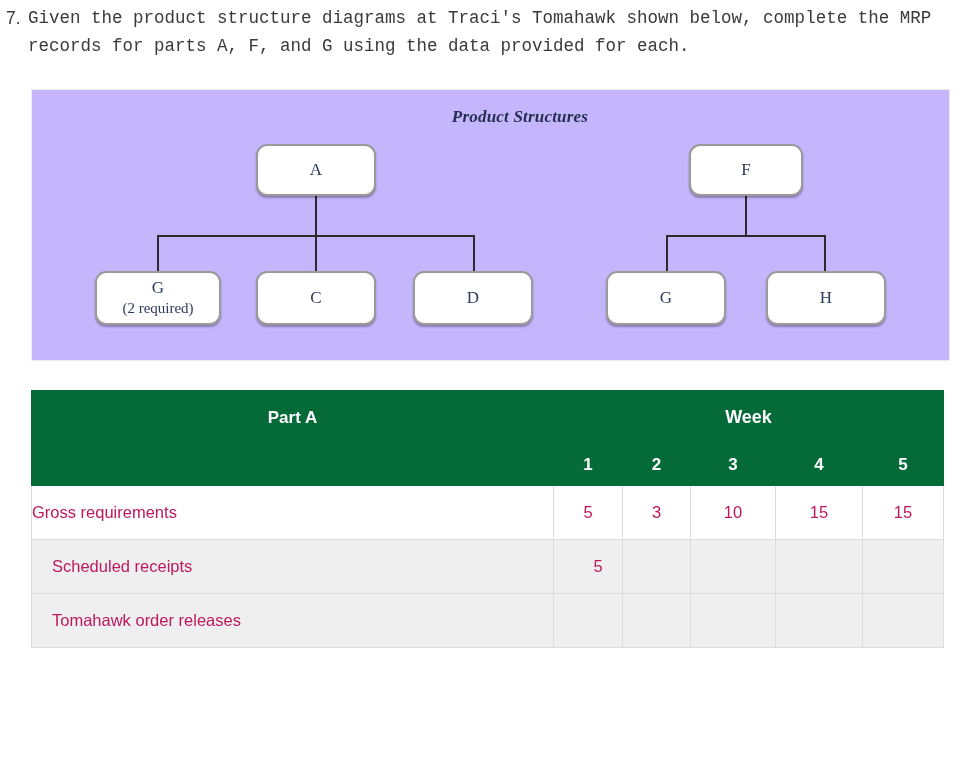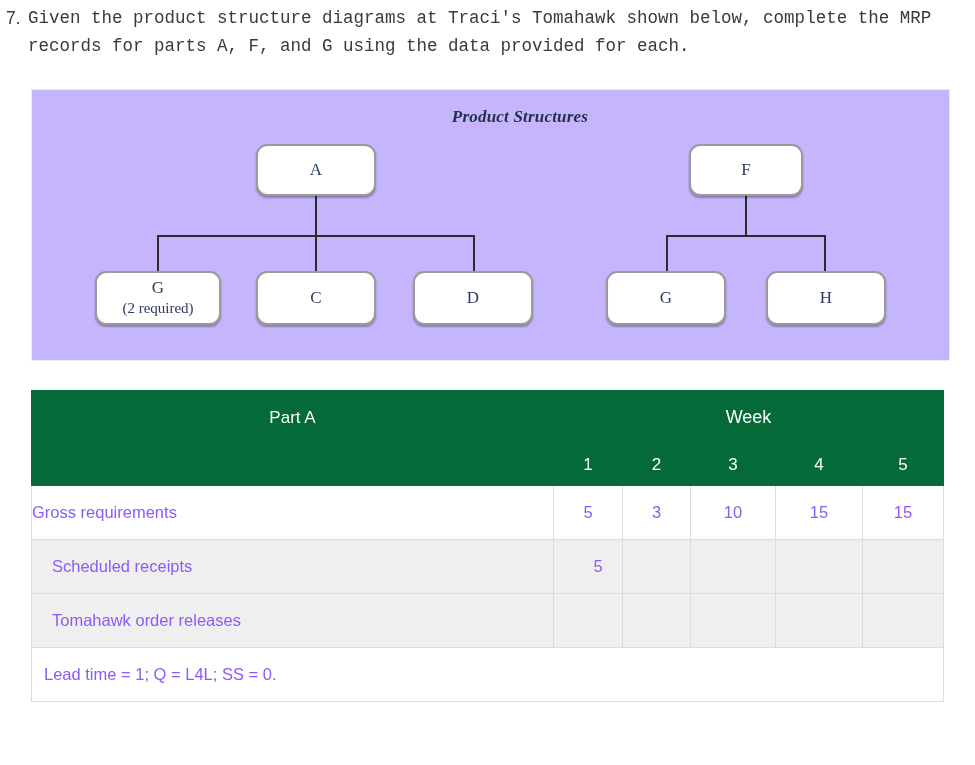--- a/index.html
+++ b/index.html
@@ -87,26 +87,26 @@
   }
   .mrp th, .mrp td {
     border: 1px solid #dcdcdc;
     padding: 0;
     font-weight: normal;
   }
   .mrp thead th {
     background: #046A38;
     color: #ffffff;
     border-color: #046A38;
-    font-weight: normal;
+    font-weight: bold;
   }
   .hdr-part   { height: 53px; text-align: center; font-size: 17px; }
   .hdr-week   { height: 53px; text-align: center; font-size: 18px; }
   .hdr-wk-num { height: 40px; text-align: center; font-size: 17px; }
-  .mrp tbody td { height: 53px; color: #8b5cf6; }
+  .mrp tbody td { height: 53px; color: #be185d; }
   .lbl { padding-left: 12px; text-align: left; }
   .num { text-align: center; color: #3d3d3d; }
   .row-alt td { background: #efefef; padding-left: 20px; }
   .row-white td { background: #ffffff; }
   .foot td {
     height: 46px;
     background: #ffffff;
     padding-left: 12px;
     text-align: left;
   }
@@ -206,17 +206,14 @@
 
     <tr class="row-alt">
       <td class="lbl" colspan="2">Tomahawk order releases</td>
       <td class="num"></td>
       <td class="num"></td>
       <td class="num"></td>
       <td class="num"></td>
       <td class="num"></td>
     </tr>
 
-    <tr class="foot">
-      <td colspan="7">Lead time = 1; Q = L4L; SS = 0.</td>
-    </tr>
   </tbody>
 </table>
 
 </body></html>

